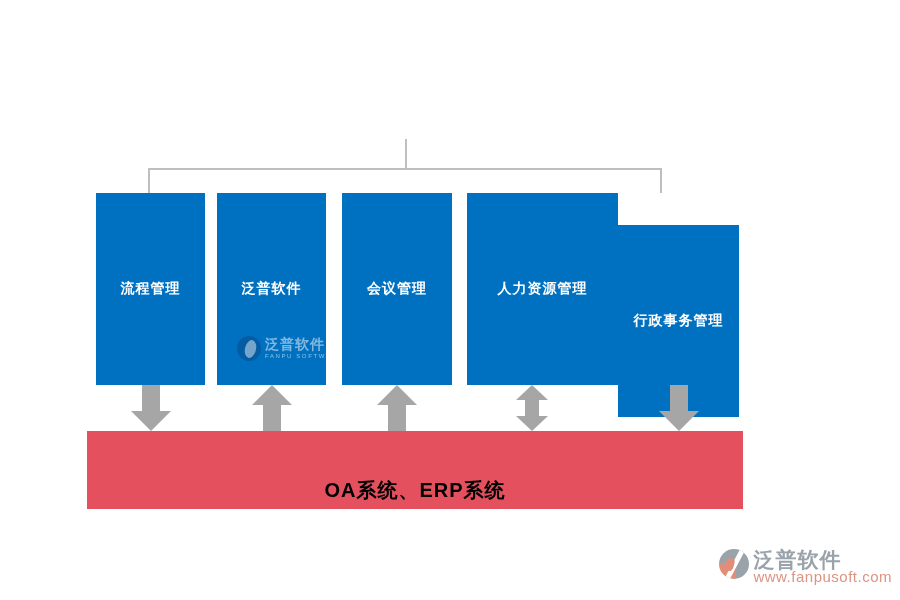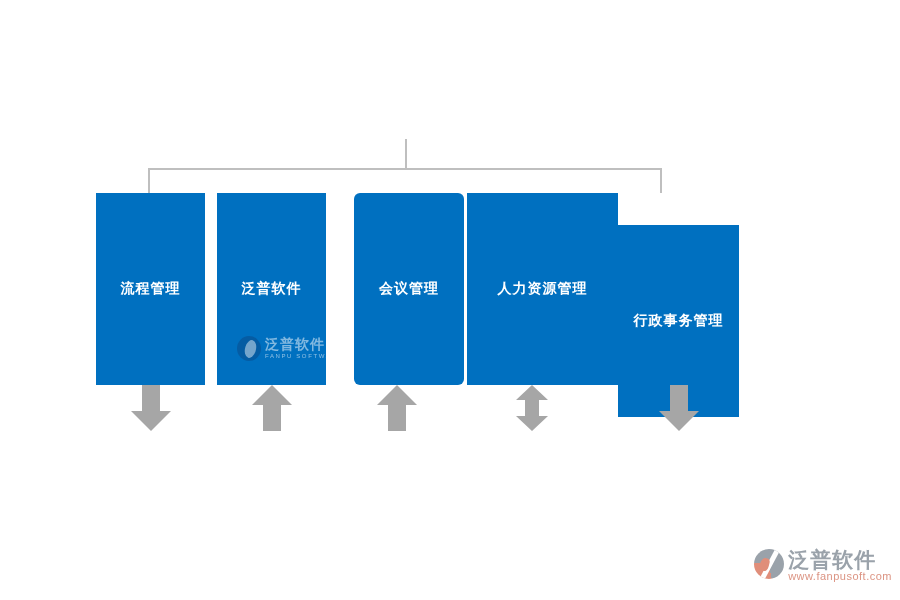--- a/index.html
+++ b/index.html
@@ -73,21 +73,21 @@
     content:"";position:absolute;left:13px;top:-4px;width:5px;height:40px;
     background:#fff;transform:rotate(28deg);
   }
   .brand-circle::after{
     content:"";position:absolute;left:6px;top:9px;width:9px;height:13px;
     background:#E08E7A;border-radius:60% 40% 50% 60%;transform:rotate(15deg);
   }
   .brand-texts{display:flex;flex-direction:column;align-items:flex-start;}
   .brand-cjk{font-size:21px;font-weight:bold;color:#9AA2AA;line-height:22px;
     letter-spacing:1px;white-space:nowrap;}
-  .brand-url{font-size:11px;color:#DC9483;line-height:11px;letter-spacing:0.5px;
+  .brand-url{font-size:15px;color:#DC9483;line-height:11px;letter-spacing:0.5px;
     white-space:nowrap;}
 </style>
 </head>
 <body>
 
 <div class="canvas">
 
 
   <div class="conn conn-stem"></div>
   <div class="conn conn-h"></div>
@@ -100,40 +100,43 @@
       </div>
       <div class="arrow" style="left: 128.5px;"><svg width="44" height="46" viewBox="0 0 44 46">
           <path d="M13 0 H31 V26 H42 L22 46 L2 26 H13 Z" fill="#A6A6A6"></path>
         </svg></div>
       <div class="module" style="left: 217px; width: 109px;">
         <span class="module-label">泛普软件</span>
       </div>
       <div class="arrow" style="left: 249.5px;"><svg width="44" height="46" viewBox="0 0 44 46">
           <path d="M22 0 L42 20 H31 V46 H13 V20 H2 Z" fill="#A6A6A6"></path>
         </svg></div>
-      <div class="module" style="left: 354px; width: 110px; border-radius: 6px;">
+      <div class="module" style="left: 342px; width: 110px;">
         <span class="module-label">会议管理</span>
       </div>
       <div class="arrow" style="left: 375px;"><svg width="44" height="46" viewBox="0 0 44 46">
           <path d="M22 0 L42 20 H31 V46 H13 V20 H2 Z" fill="#A6A6A6"></path>
         </svg></div>
       <div class="module" style="left: 467px; width: 151px;">
         <span class="module-label">人力资源管理</span>
       </div>
       <div class="arrow" style="left: 509.5px;"><svg width="44" height="46" viewBox="0 0 44 46">
           <path d="M22 0 L38 15 H29 V31 H38 L22 46 L6 31 H15 V15 H6 Z" fill="#A6A6A6"></path>
         </svg></div>
       <div class="module" style="left: 618px; width: 121px; margin-top: 32px;">
         <span class="module-label">行政事务管理</span>
       </div>
       <div class="arrow" style="left: 656.5px;"><svg width="44" height="46" viewBox="0 0 44 46">
           <path d="M13 0 H31 V26 H42 L22 46 L2 26 H13 Z" fill="#A6A6A6"></path>
         </svg></div>
     </div>
 
+  <div class="base-bar">
+    <span class="base-label">OA系统、ERP系统</span>
+  </div>
 
   <div class="watermark">
     <span class="wm-circle"></span>
     <span class="wm-texts">
       <span class="wm-cjk">泛普软件</span>
       <span class="wm-en">FANPU SOFTWARE</span>
     </span>
   </div>
 
   <div class="brand">

